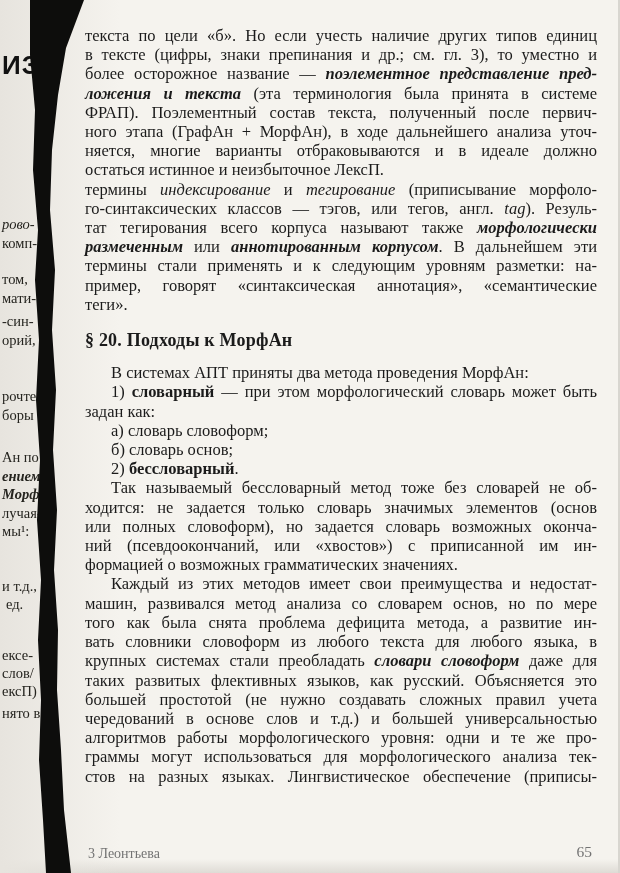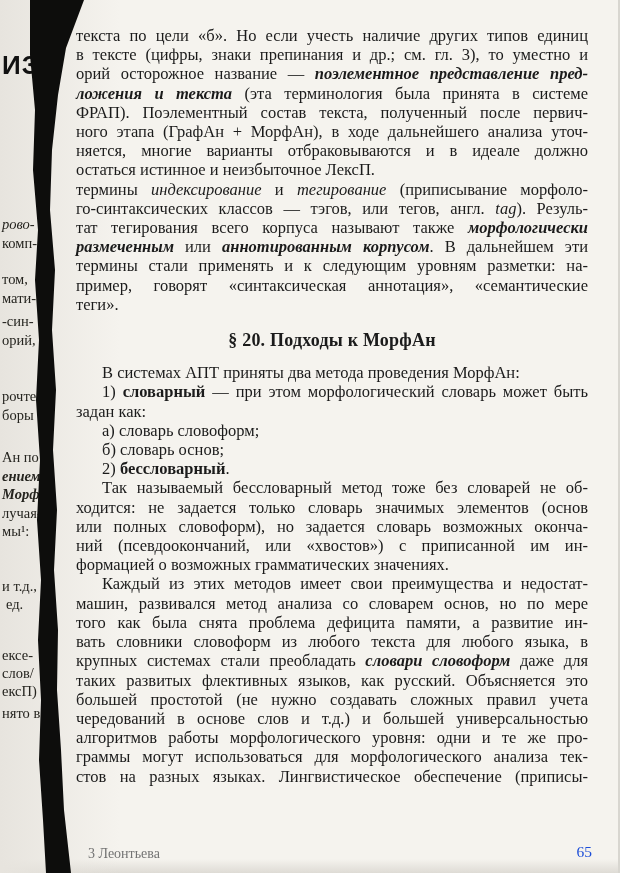--- a/index.html
+++ b/index.html
@@ -40,51 +40,50 @@
     position:absolute;left:2px;white-space:nowrap;
   }
   .frag.bi{font-weight:bold;font-style:italic;}
   .frag.big{
     font-weight:bold;font-size:26px;letter-spacing:1px;
     font-family:"Liberation Sans","DejaVu Sans",sans-serif;
     color:#111;
   }
   .content{
     position:absolute;
-    left:76px;top:26px;
+    left:85px;top:26px;
     width:512px;
     z-index:2;
     font-size:16.5px;
     line-height:19.2px;
   }
   .para{margin:0;}
   .line{
     text-align:justify;
     text-align-last:justify;
     white-space:normal;
   }
   .line.last{text-align-last:left;}
   .line.indent{text-indent:26px;}
   .heading{
-    text-align:center;
     font-weight:bold;
     font-size:18px;
     margin:17px 0 13px 0;
     letter-spacing:.2px;
   }
   .i{font-style:italic;}
   .b{font-weight:bold;}
   .bi{font-weight:bold;font-style:italic;}
   .footer-sig{
     position:absolute;left:88px;bottom:11px;
     font-size:14px;z-index:2;color:#737373;
   }
   .footer-page{
     position:absolute;right:26px;bottom:12px;
-    font-size:15.5px;z-index:2;color:#1d4ed8;
+    font-size:15.5px;z-index:2;color:#737373;
   }
 </style>
 </head>
 <body>
 
 <div class="page">
 
   <div class="margin-layer">
       <span class="frag big" style="top: 50px;">ИЗА</span>
       <span class="frag" style="top: 216px; font-style: italic;">рово-</span>
@@ -105,21 +104,21 @@
       <span class="frag" style="top: 647px;">ексе-</span>
       <span class="frag" style="top: 665px;">слов/</span>
       <span class="frag" style="top: 683px;">ексП)</span>
       <span class="frag" style="top: 705px;">нято в</span>
     </div>
 
   <div class="content">
       <div class="para">
         <div class="line"><span>текста по цели «б». Но если учесть наличие других типов единиц</span></div>
         <div class="line"><span>в тексте (цифры, знаки препинания и др.; см. гл. 3), то уместно и</span></div>
-        <div class="line"><span>орий осторожное название — </span><span class="bi">поэлементное представление пред-</span></div>
+        <div class="line"><span>более осторожное название — </span><span class="bi">поэлементное представление пред-</span></div>
         <div class="line"><span class="bi">ложения и текста</span><span> (эта терминология была принята в системе</span></div>
         <div class="line"><span>ФРАП). Поэлементный состав текста, полученный после первич-</span></div>
         <div class="line"><span>ного этапа (ГрафАн + МорфАн), в ходе дальнейшего анализа уточ-</span></div>
         <div class="line"><span>няется, многие варианты отбраковываются и в идеале должно</span></div>
         <div class="line last"><span>остаться истинное и неизбыточное ЛексП.</span></div>
       </div>
       <div class="para">
         <div class="line"><span>термины </span><span class="i">индексирование</span><span> и </span><span class="i">тегирование</span><span> (приписывание морфоло-</span></div>
         <div class="line"><span>го-синтаксических классов — тэгов, или тегов, англ. </span><span class="i">tag</span><span>). Резуль-</span></div>
         <div class="line"><span>тат тегирования всего корпуса называют также </span><span class="bi">морфологически</span></div>
@@ -142,21 +141,21 @@
       <div class="para">
         <div class="line indent"><span>Так называемый бессловарный метод тоже без словарей не об-</span></div>
         <div class="line"><span>ходится: не задается только словарь значимых элементов (основ</span></div>
         <div class="line"><span>или полных словоформ), но задается словарь возможных оконча-</span></div>
         <div class="line"><span>ний (псевдоокончаний, или «хвостов») с приписанной им ин-</span></div>
         <div class="line last"><span>формацией о возможных грамматических значениях.</span></div>
       </div>
       <div class="para">
         <div class="line indent"><span>Каждый из этих методов имеет свои преимущества и недостат-</span></div>
         <div class="line"><span>машин, развивался метод анализа со словарем основ, но по мере</span></div>
-        <div class="line"><span>того как была снята проблема дефицита памяти, а развитие ин-</span></div>
+        <div class="line"><span>того как была снята проблема дефицита метода, а развитие ин-</span></div>
         <div class="line"><span>вать словники словоформ из любого текста для любого языка, в</span></div>
         <div class="line"><span>крупных системах стали преобладать </span><span class="bi">словари словоформ</span><span> даже для</span></div>
         <div class="line"><span>таких развитых флективных языков, как русский. Объясняется это</span></div>
         <div class="line"><span>большей простотой (не нужно создавать сложных правил учета</span></div>
         <div class="line"><span>чередований в основе слов и т.д.) и большей универсальностью</span></div>
         <div class="line"><span>алгоритмов работы морфологического уровня: одни и те же про-</span></div>
         <div class="line"><span>граммы могут использоваться для морфологического анализа тек-</span></div>
         <div class="line"><span>стов на разных языках. Лингвистическое обеспечение (приписы-</span></div>
       </div>
     </div>

